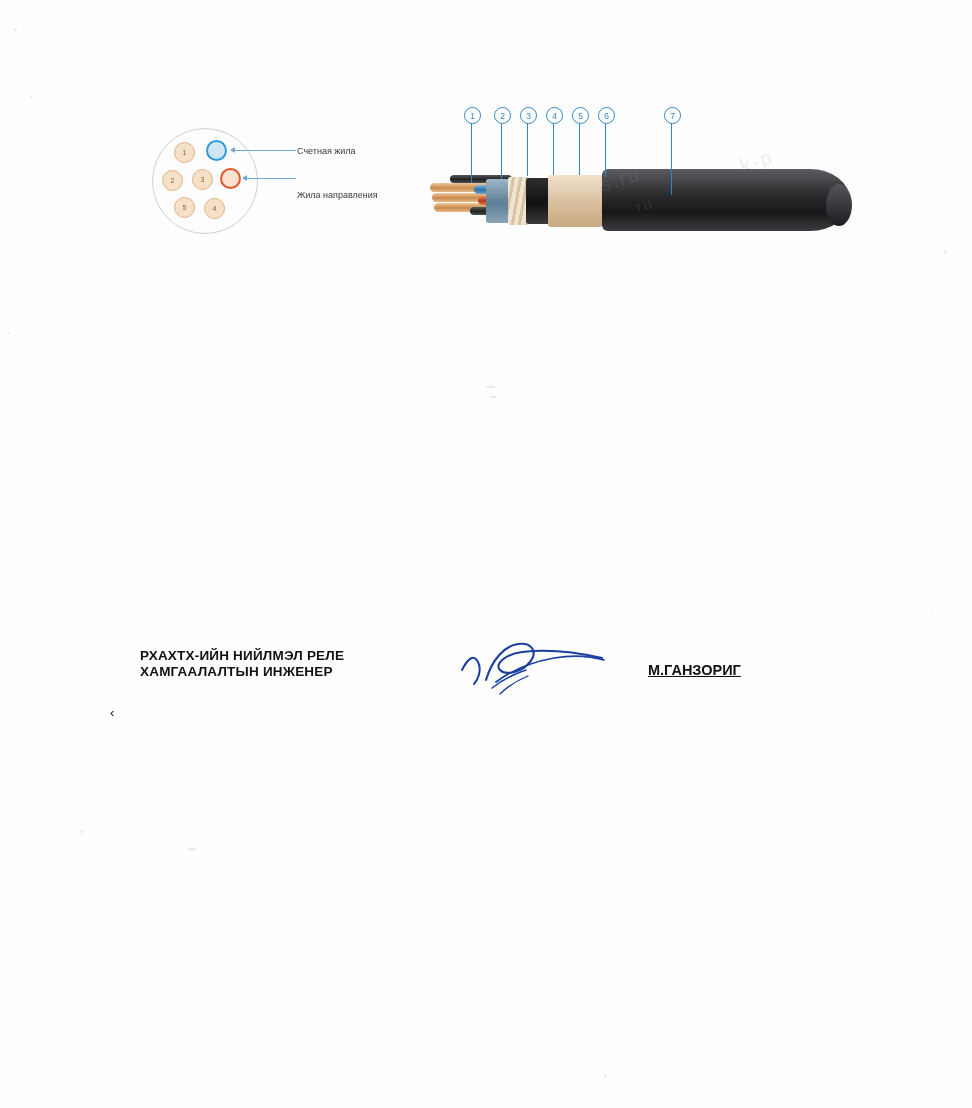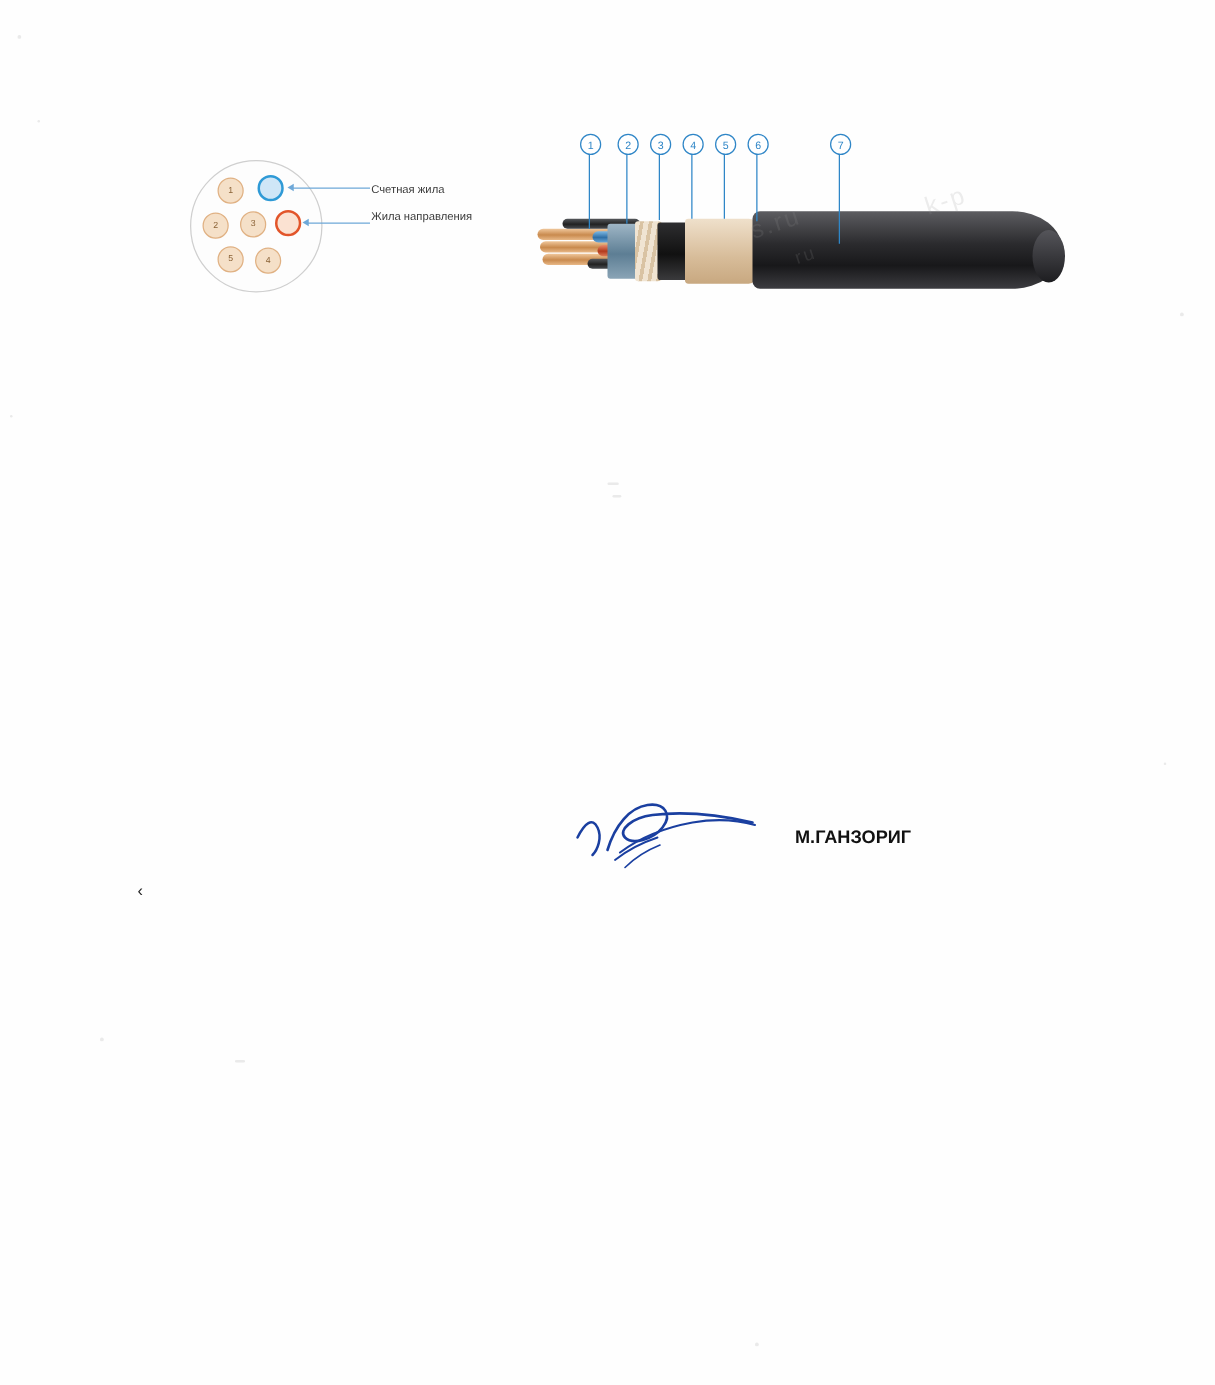--- a/index.html
+++ b/index.html
@@ -252,21 +252,21 @@
       <span>4</span>
     </div>
 
     <div class="cs-line" style="left:80px;top:22px;width:64px;"></div>
     <div class="cs-arrow" style="left:78px;top:19px;"></div>
     <div class="cs-line" style="left:92px;top:50px;width:52px;"></div>
     <div class="cs-arrow" style="left:90px;top:47px;"></div>
   </div>
 
   <div class="cs-label" style="left:297px;top:146px;">Счетная жила</div>
-  <div class="cs-label" style="left:297px;top:168px;">Жила направления</div>
+  <div class="cs-label" style="left:297px;top:190px;">Жила направления</div>
 
   <div class="cable">
 
     <div class="conductor" style="left:0px;top:28px;width:74px;"></div>
     <div class="conductor" style="left:2px;top:38px;width:72px;"></div>
     <div class="conductor" style="left:4px;top:48px;width:70px;"></div>
     <div class="conductor cond-dark" style="left:20px;top:20px;width:62px;height:8px;"></div>
     <div class="conductor cond-blue" style="left:44px;top:30px;width:42px;height:9px;"></div>
     <div class="conductor cond-red" style="left:48px;top:41px;width:40px;height:9px;"></div>
     <div class="conductor cond-dark" style="left:40px;top:52px;width:50px;height:8px;"></div>
@@ -321,24 +321,26 @@
     </div>
 
   <div class="caret">‹</div>
 
   <div class="sig-block">
 
 
 
 
     <div class="sig-row" style="height:58px;">
+      <div class="sig-label two-line" style="white-space:pre-line;">РХАХТХ-ИЙН НИЙЛМЭЛ РЕЛЕ
+ХАМГААЛАЛТЫН ИНЖЕНЕР</div>
       <svg class="sig-svg" width="200" height="64" style="left:316px;top:-12px;">
         <path d="M6,34 C12,22 18,18 22,26 C26,34 22,44 18,48" fill="none" stroke="#1a3fa0" stroke-width="2" stroke-linecap="round"></path>
         <path d="M30,44 C36,24 48,10 62,8 C76,6 82,16 74,26 C66,36 50,40 44,34 C38,28 50,18 66,16 C90,13 120,16 146,22" fill="none" stroke="#1a3fa0" stroke-width="2.1" stroke-linecap="round"></path>
         <path d="M40,46 C56,34 76,26 98,22 C116,19 134,20 148,24" fill="none" stroke="#1a3fa0" stroke-width="1.7" stroke-linecap="round"></path>
         <path d="M36,52 C46,44 58,38 70,34" fill="none" stroke="#1a3fa0" stroke-width="1.5" stroke-linecap="round"></path>
         <path d="M44,58 C52,50 62,44 72,40" fill="none" stroke="#1a3fa0" stroke-width="1.3" stroke-linecap="round"></path>
       </svg>
-      <div class="sig-name" style="left:496px;top:14px;">М.ГАНЗОРИГ</div>
+      <div class="sig-name" style="left:508px;top:14px;text-decoration:underline;">М.ГАНЗОРИГ</div>
     </div>
   </div>
 
 </div>
 
 </body></html>

